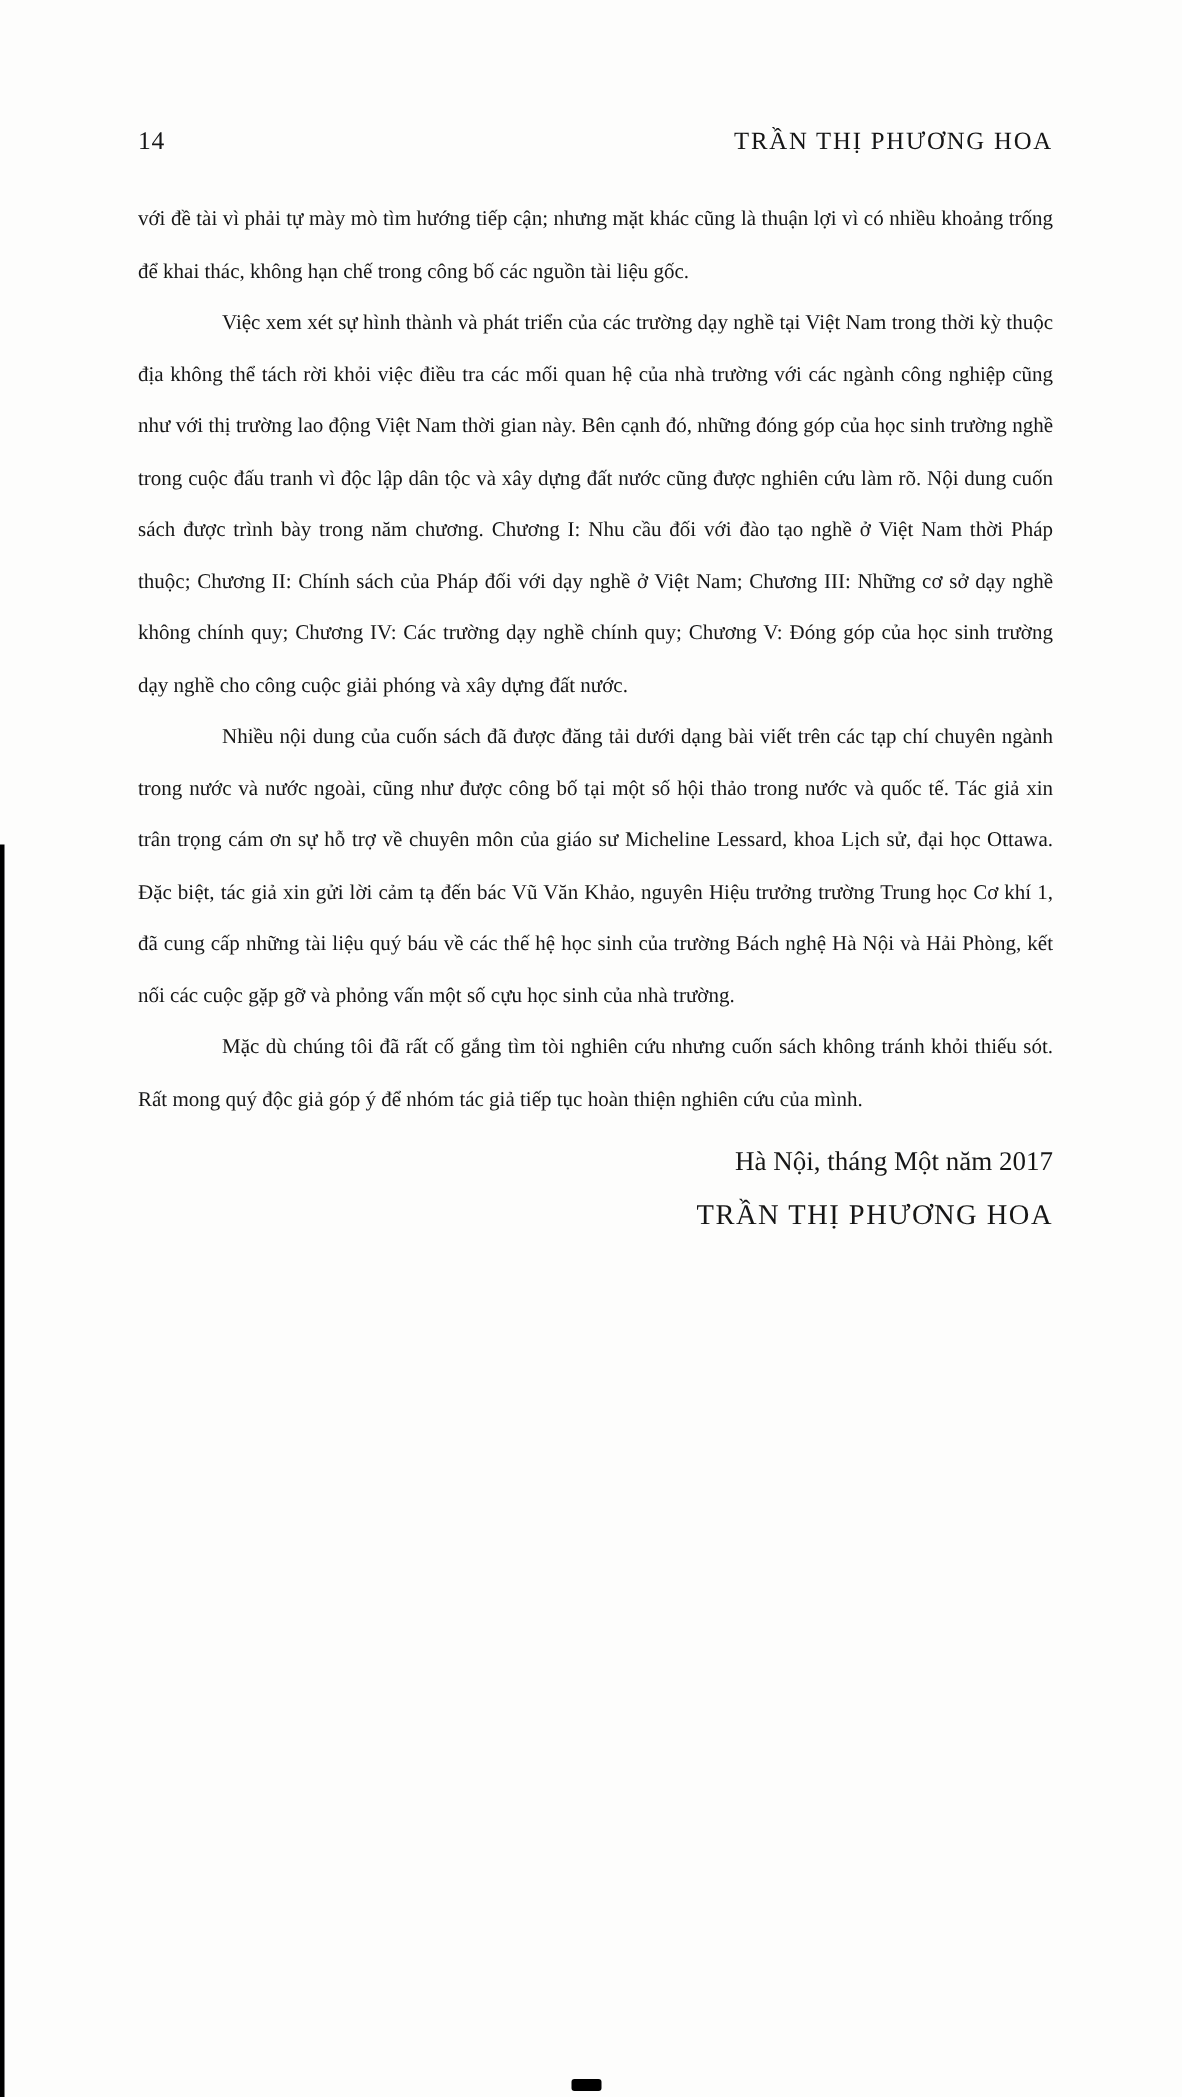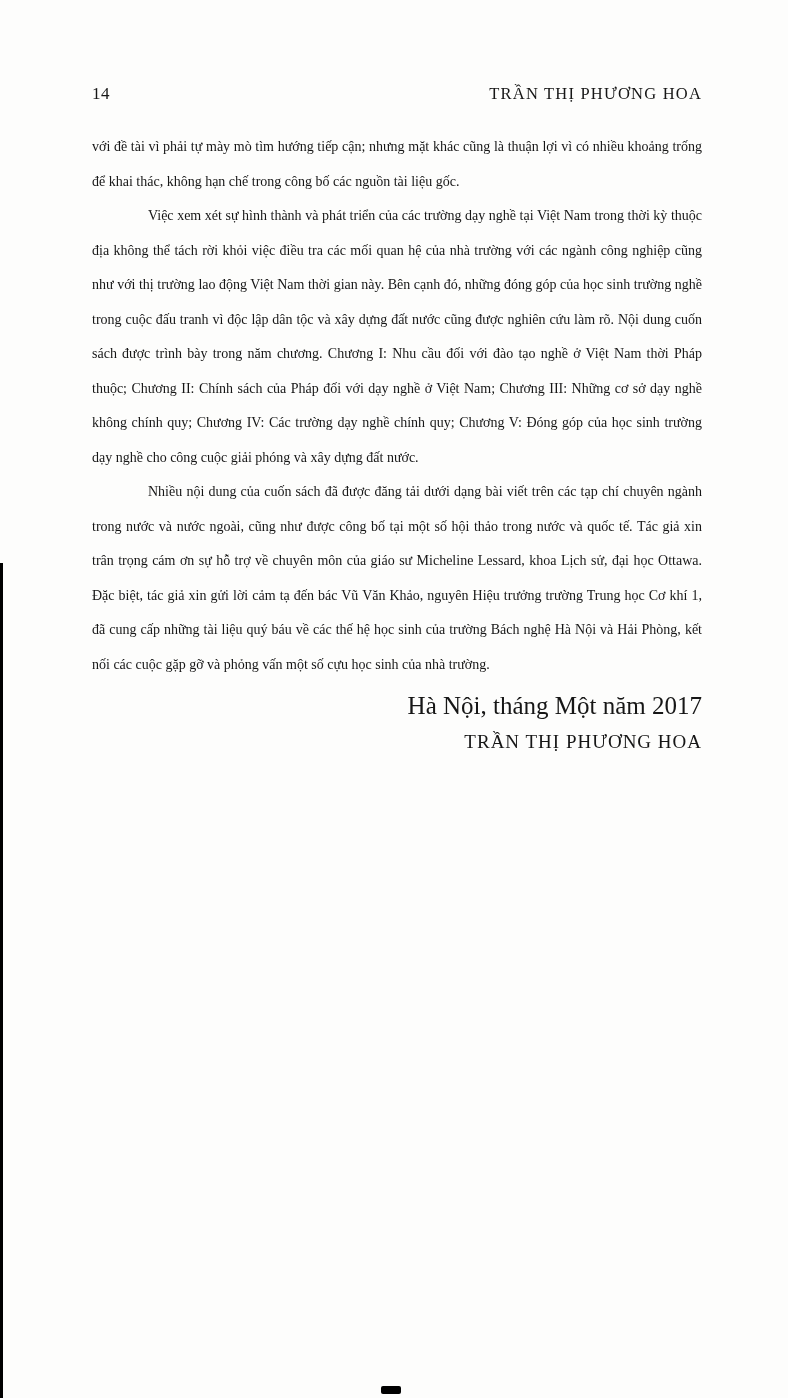--- a/index.html
+++ b/index.html
@@ -41,21 +41,21 @@
     text-justify: inter-word;
   }
   .body-text p.indent {
     text-indent: 56px;
   }
   .signature {
     margin-top: 6px;
     text-align: right;
   }
   .signature .dateline {
-    font-size: 25px;
+    font-size: 18px;
     line-height: 35px;
   }
   .signature .author {
     font-size: 19px;
     line-height: 37px;
     letter-spacing: 1px;
   }
   .artifact {
     position: absolute;
     background: #000;
@@ -81,20 +81,21 @@
   <div class="page-inner">
     <div class="running-header">
       <span class="page-number">14</span>
       <span class="running-title">TRẦN THỊ PHƯƠNG HOA</span>
     </div>
 
     <div class="body-text">
       <p>với đề tài vì phải tự mày mò tìm hướng tiếp cận; nhưng mặt khác cũng là thuận lợi vì có nhiều khoảng trống để khai thác, không hạn chế trong công bố các nguồn tài liệu gốc.</p>
       <p class="indent">Việc xem xét sự hình thành và phát triển của các trường dạy nghề tại Việt Nam trong thời kỳ thuộc địa không thể tách rời khỏi việc điều tra các mối quan hệ của nhà trường với các ngành công nghiệp cũng như với thị trường lao động Việt Nam thời gian này. Bên cạnh đó, những đóng góp của học sinh trường nghề trong cuộc đấu tranh vì độc lập dân tộc và xây dựng đất nước cũng được nghiên cứu làm rõ. Nội dung cuốn sách được trình bày trong năm chương. Chương I: Nhu cầu đối với đào tạo nghề ở Việt Nam thời Pháp thuộc; Chương II: Chính sách của Pháp đối với dạy nghề ở Việt Nam; Chương III: Những cơ sở dạy nghề không chính quy; Chương IV: Các trường dạy nghề chính quy; Chương V: Đóng góp của học sinh trường dạy nghề cho công cuộc giải phóng và xây dựng đất nước.</p>
       <p class="indent">Nhiều nội dung của cuốn sách đã được đăng tải dưới dạng bài viết trên các tạp chí chuyên ngành trong nước và nước ngoài, cũng như được công bố tại một số hội thảo trong nước và quốc tế. Tác giả xin trân trọng cám ơn sự hỗ trợ về chuyên môn của giáo sư Micheline Lessard, khoa Lịch sử, đại học Ottawa. Đặc biệt, tác giả xin gửi lời cảm tạ đến bác Vũ Văn Khảo, nguyên Hiệu trưởng trường Trung học Cơ khí 1, đã cung cấp những tài liệu quý báu về các thế hệ học sinh của trường Bách nghệ Hà Nội và Hải Phòng, kết nối các cuộc gặp gỡ và phỏng vấn một số cựu học sinh của nhà trường.</p>
+      <p class="indent">Mặc dù chúng tôi đã rất cố gắng tìm tòi nghiên cứu nhưng cuốn sách không tránh khỏi thiếu sót. Rất mong quý độc giả góp ý để nhóm tác giả tiếp tục hoàn thiện nghiên cứu của mình.</p>
     </div>
 
     <div class="signature">
       <div class="dateline">Hà Nội, tháng Một năm 2017</div>
       <div class="author">TRẦN THỊ PHƯƠNG HOA</div>
     </div>
   </div>
 
   <div class="artifact artifact-left-line"></div>
   <div class="artifact artifact-bottom-mark"></div>

